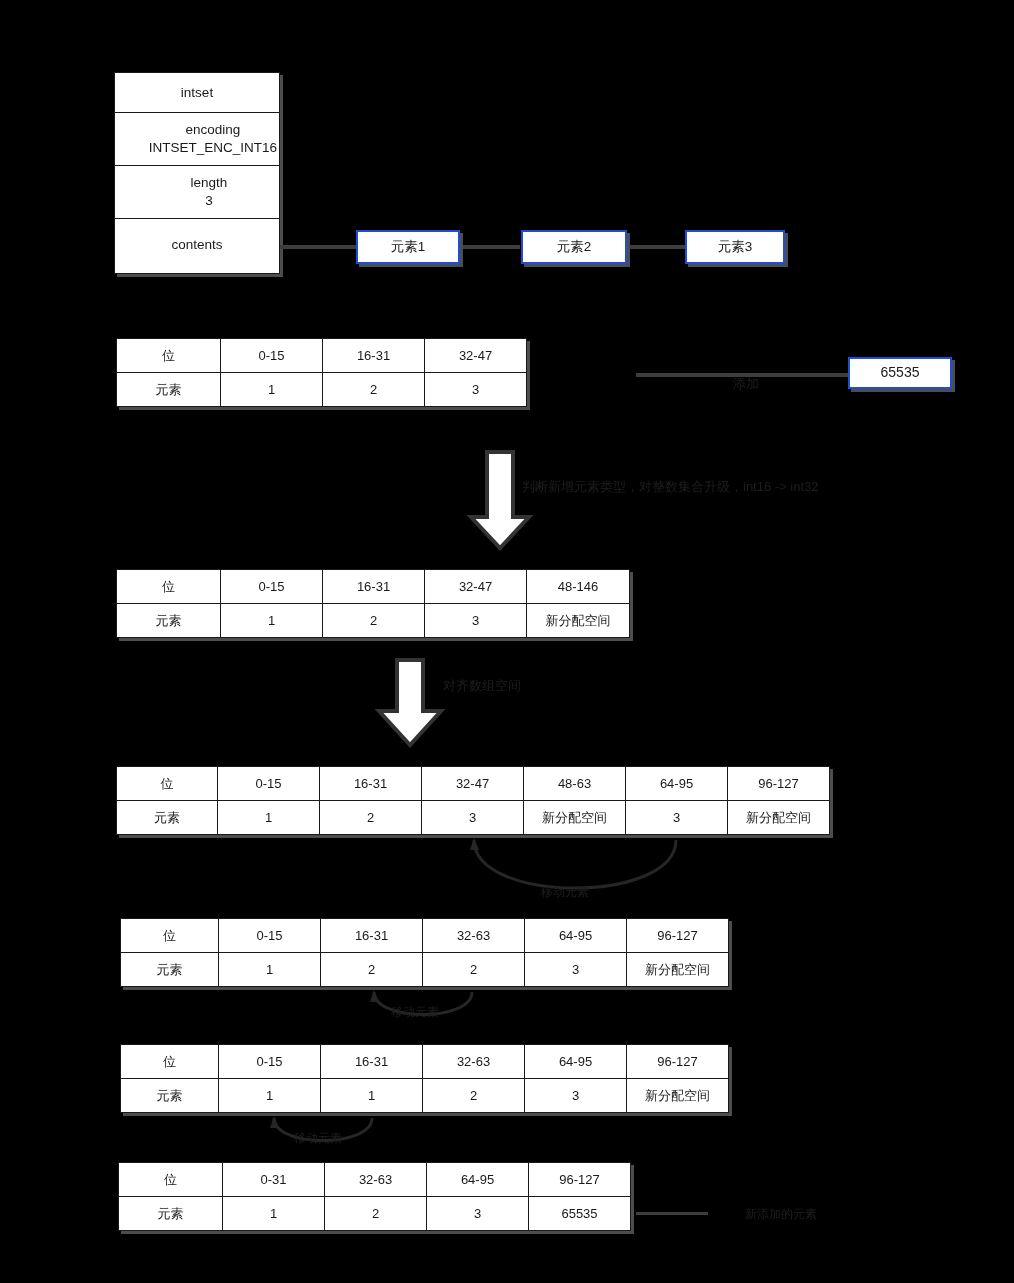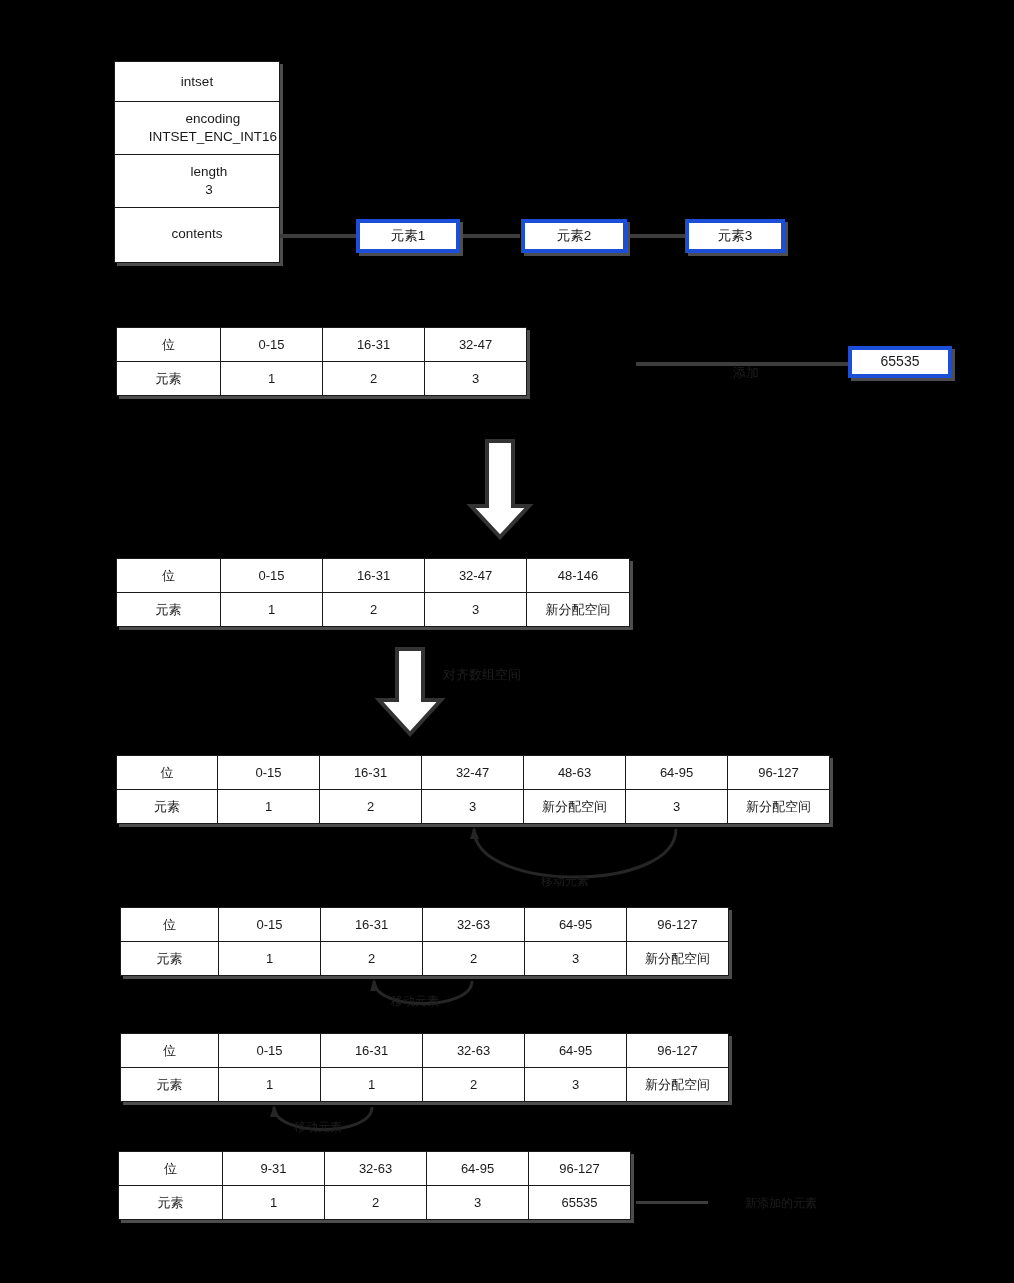--- a/index.html
+++ b/index.html
@@ -9,31 +9,31 @@
   }
   body {
     width: 1014px;
     height: 1283px;
     position: relative;
     font-family: "Liberation Sans", "DejaVu Sans", sans-serif;
     overflow: hidden;
   }
   .stage {
     position: absolute;
-    left: 0; top: 1px;
+    left: 0; top: 12px;
     width: 1014px;
     height: 1104px;
   }
   
   .node { position: absolute; box-sizing: border-box; }
 
   
   .wbox {
     background: #ffffff;
-    border: 4px solid #1d4ed8;
+    border: 2px solid #1d4ed8;
     box-shadow: 3px 3px 0 0 #4d4d4d;
     display: flex;
     align-items: center;
     justify-content: center;
     text-align: center;
     color: #1a1a1a;
     font-size: 13px;
     line-height: 1.25;
   }
 
@@ -185,20 +185,21 @@
     <g fill="none" stroke="#262626" stroke-width="3">
       <path d="M374,980 C374,1010 472,1010 472,980"></path>
       <path d="M370,990 L374,978 L379,990" fill="#262626" stroke="none"></path>
     </g>
     <g fill="none" stroke="#262626" stroke-width="3">
       <path d="M274,1106 C274,1136 372,1136 372,1106"></path>
       <path d="M270,1116 L274,1104 L279,1116" fill="#262626" stroke="none"></path>
     </g>
   </svg>
 
+  <div class="dimtext" style="left:522px; top:466px;">判断新增元素类型，对整数集合升级，int16 -&gt; int32</div>
   <div class="dimtext" style="left:443px; top:665px;">对齐数组空间</div>
   <div class="dimtext sm" style="left:541px; top:872px;">移动元素</div>
   <div class="dimtext sm" style="left:391px; top:992px;">移动元素</div>
   <div class="dimtext sm" style="left:294px; top:1118px;">移动元素</div>
 
   <table class="tbl" style="left:116px; top:557px;">
     <tbody>
         <tr>
       <td style="width:104px;">位</td>
       <td style="width:102px;">0-15</td>
@@ -278,21 +279,21 @@
       <td>3</td>
       <td>新分配空间</td>
     </tr>
   </tbody>
     </table>
 
   <table class="tbl" style="left:118px; top:1150px;">
     <tbody>
         <tr>
       <td style="width:104px;">位</td>
-      <td style="width:102px;">9-31</td>
+      <td style="width:102px;">0-31</td>
       <td style="width:102px;">32-63</td>
       <td style="width:102px;">64-95</td>
       <td style="width:102px;">96-127</td>
     </tr>
     <tr>
       <td>元素</td>
       <td>1</td>
       <td>2</td>
       <td>3</td>
       <td>65535</td>

